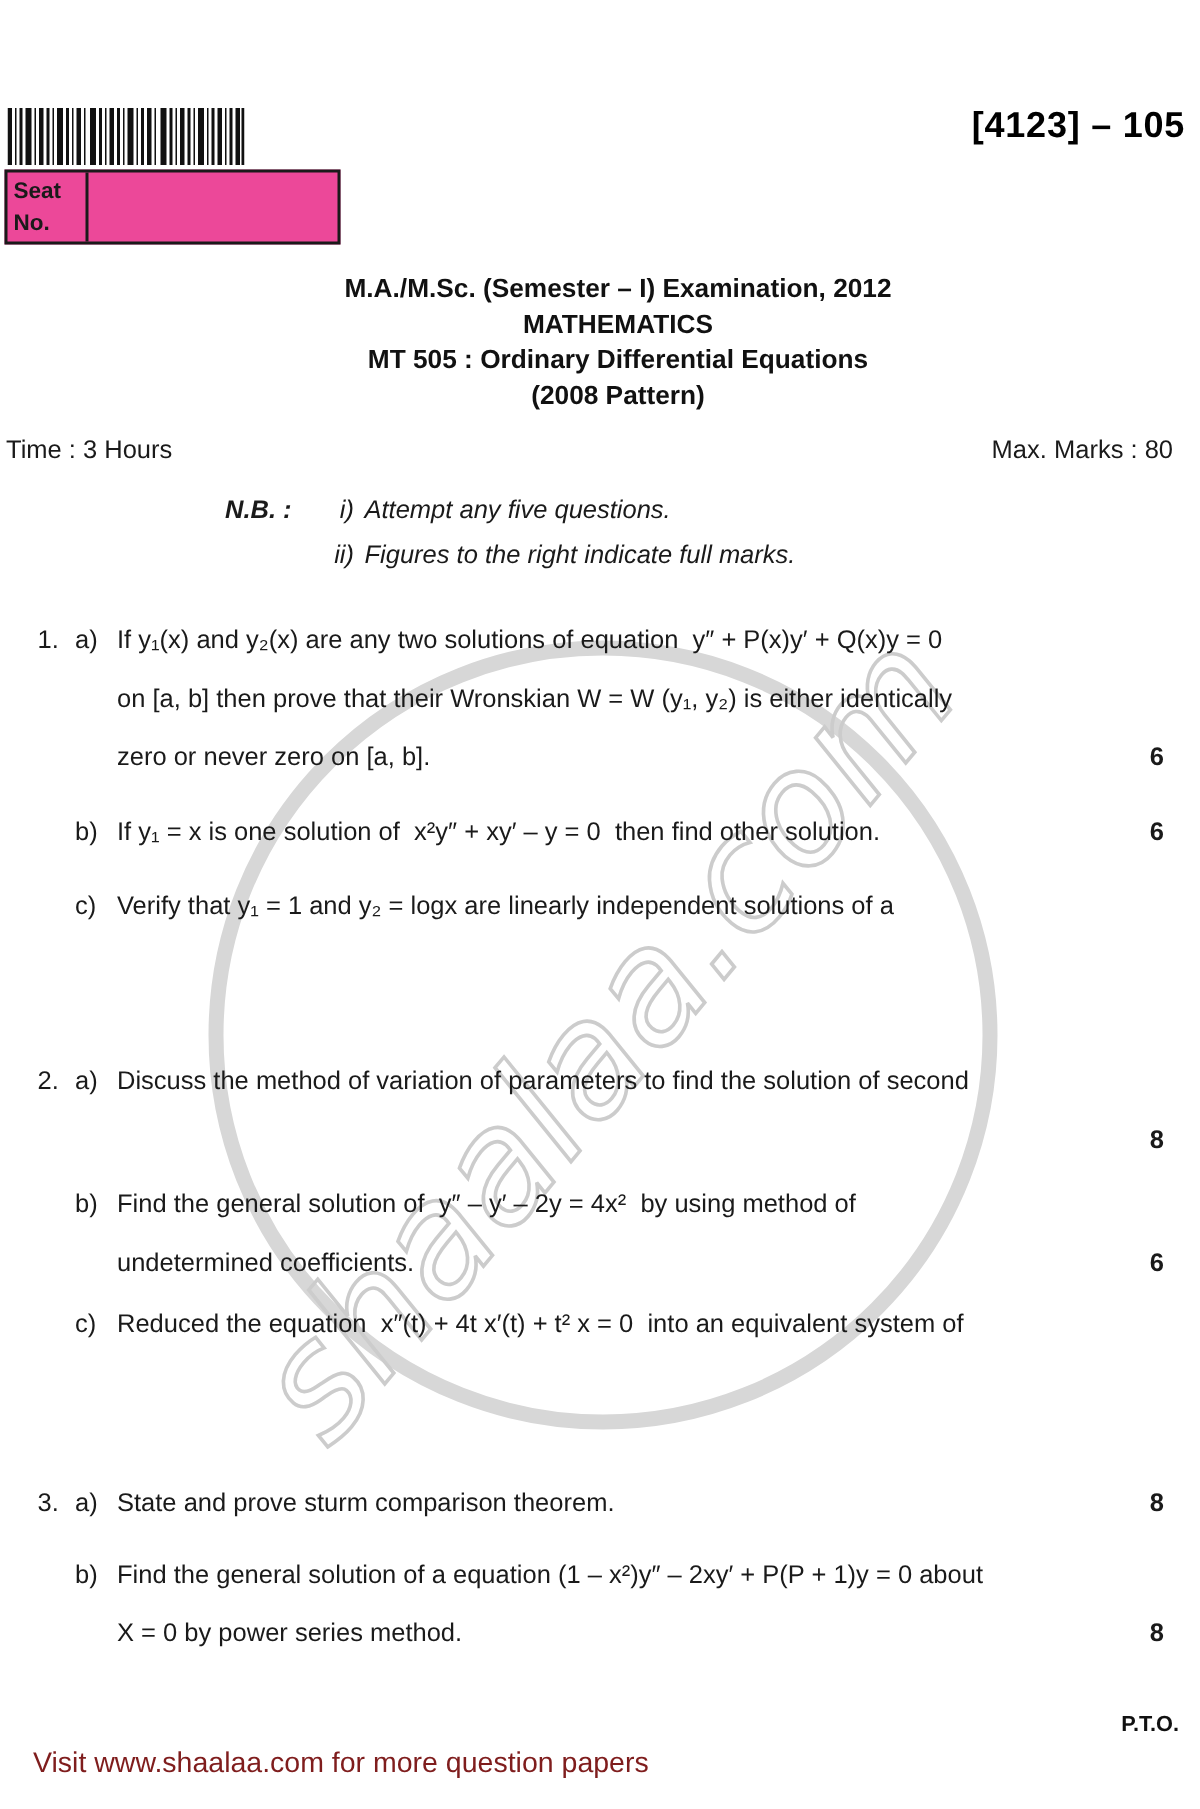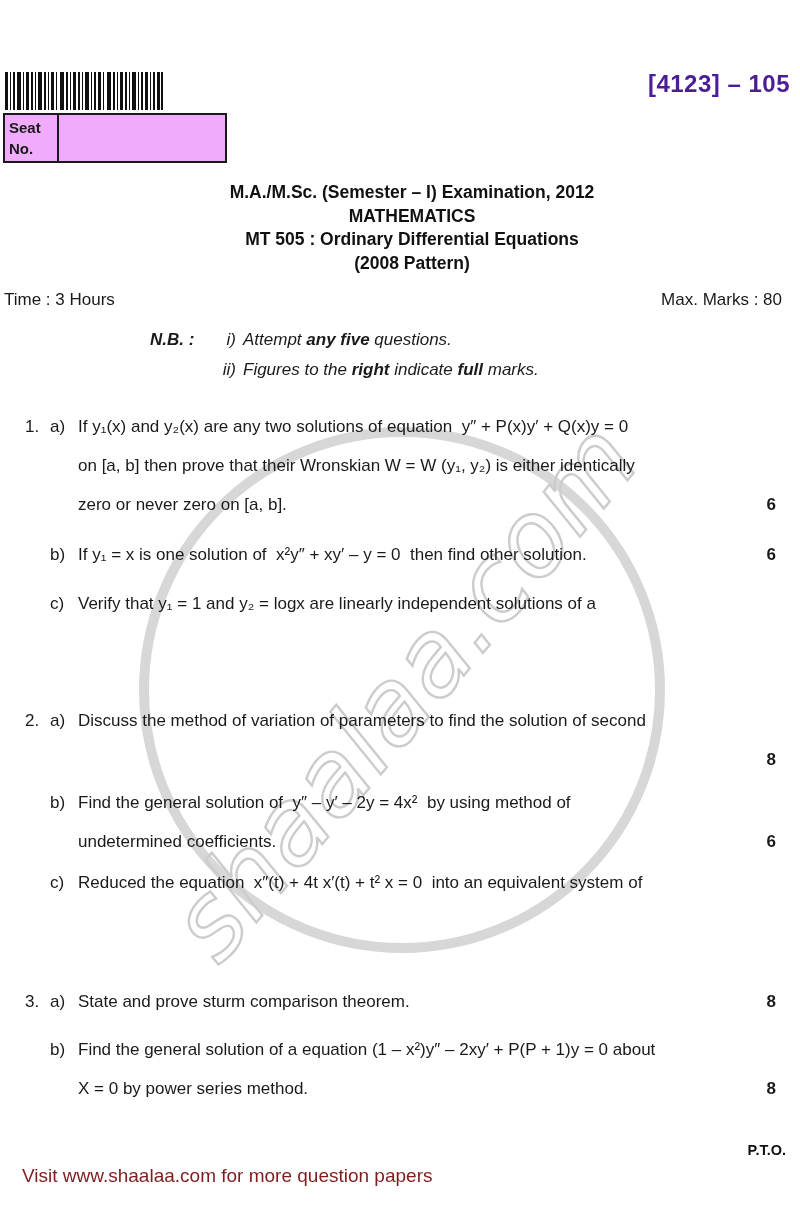--- a/index.html
+++ b/index.html
@@ -12,26 +12,26 @@
     overflow:hidden;
   }
   .page span{white-space:pre-wrap;}
 
   .watermark{position:absolute;left:0;top:0;z-index:0;pointer-events:none;}
   .content{position:absolute;left:0;top:0;width:800px;height:1206px;z-index:1;}
 
   .barcode{position:absolute;left:5px;top:72px;}
   .paper-code{
     position:absolute;top:70px;right:10px;
-    font-size:24px;font-weight:bold;letter-spacing:.5px;color:#4c1d95;
+    font-size:24px;font-weight:bold;letter-spacing:.5px;color:#000000;
   }
 
   .seat-box{
     position:absolute;left:3px;top:113px;width:220px;height:46px;
-    border:2px solid #1a1a1a;display:flex;background:#f0abfc;
+    border:2px solid #1a1a1a;display:flex;background:#ec4899;
   }
   .seat-label{
     width:48px;border-right:2px solid #1a1a1a;
     font-weight:bold;font-size:15px;line-height:21px;padding:2px 0 0 4px;
   }
   .seat-input{flex:1;}
 
   .title-block{
     position:absolute;left:0;top:181px;width:100%;
     text-align:center;font-weight:bold;font-size:17.5px;line-height:23.5px;color:#111;margin-left:12px;
@@ -39,21 +39,21 @@
 
   .meta-row{
     position:absolute;left:4px;right:18px;top:290px;
     display:flex;justify-content:space-between;font-size:17px;
   }
 
   .nb-block{position:absolute;left:150px;top:325px;font-size:17px;font-style:italic;}
   .nb-row{position:relative;padding-left:93px;line-height:30px;}
   .nb-label{position:absolute;left:0;top:0;font-weight:bold;text-align:right;}
   .nb-num{position:absolute;left:60px;width:26px;text-align:right;}
-  .nb-bold{font-weight:bold;margin-top:26px;}
+  .nb-bold{font-weight:normal;margin-top:26px;}
 
   .part{position:absolute;left:0;right:0;font-size:17px;}
   .qline{position:relative;padding-left:78px;padding-right:44px;line-height:39px;min-height:39px;}
   .qnum{position:absolute;left:25px;}
   .qlabel{position:absolute;left:50px;}
   .marks{position:absolute;right:24px;top:0;font-weight:bold;}
 
   .pto{position:absolute;right:14px;top:1142px;font-size:14.5px;font-weight:bold;color:#111;}
   .footer{position:absolute;left:22px;top:1165px;font-size:19px;color:#7f1d1d;}
 </style>

